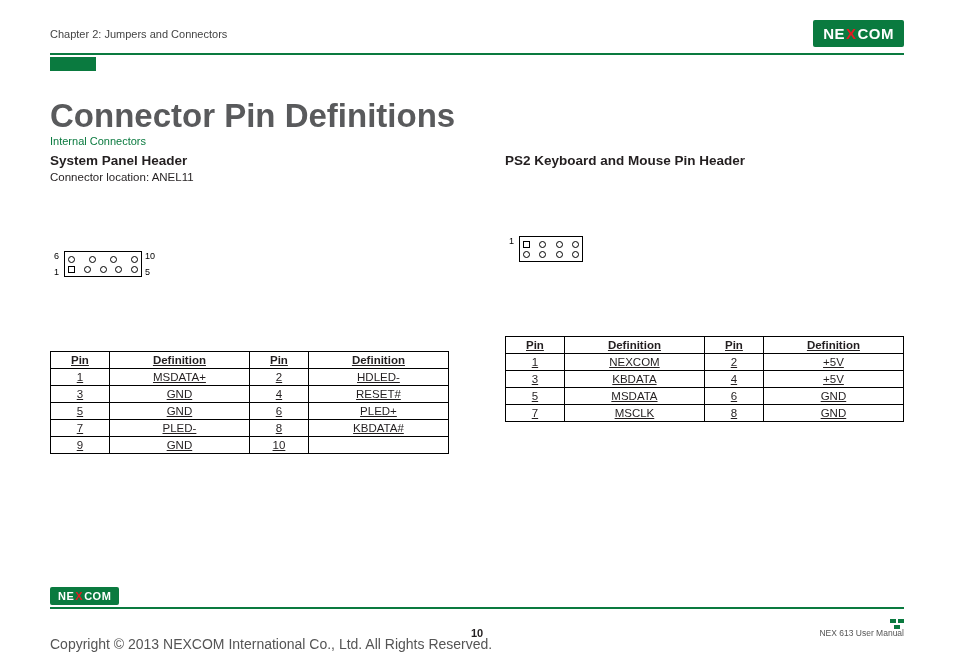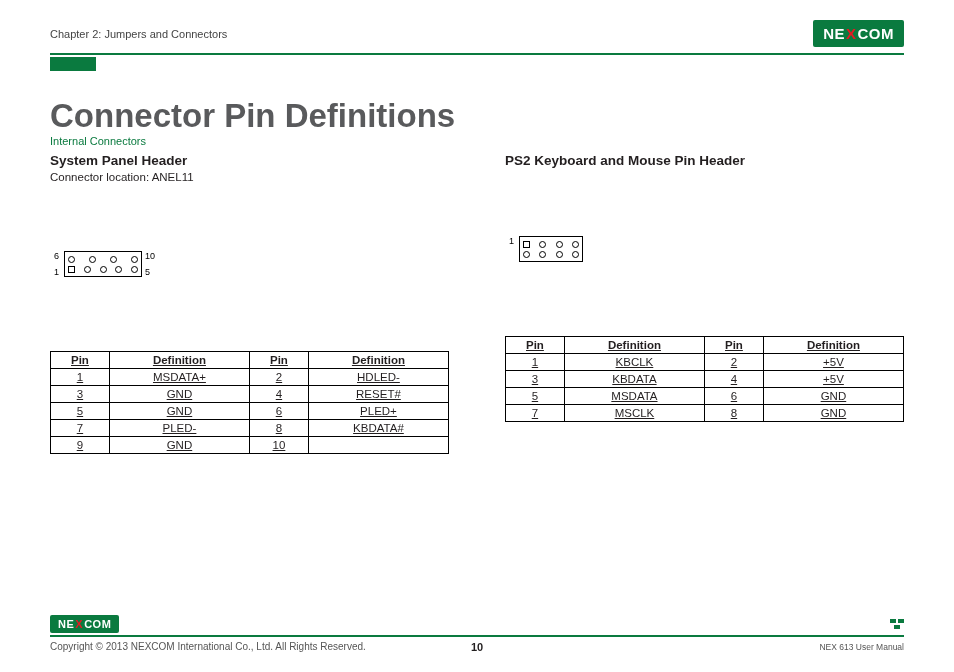--- a/index.html
+++ b/index.html
@@ -82,21 +82,21 @@
   .footer {
     position: absolute;
     left: 50px; right: 50px; bottom: 20px;
   }
   .hr-bot { height: 2px; background:#0a7a3f; margin-bottom: 4px; }
   .footer-row {
     display:flex;
     justify-content: space-between;
     align-items: center;
   }
-  .copyright { font-size: 10px; color:#555; }
+  .copyright { font-size: 14px; color:#555;margin-top:23px; }
   .page-number {
     font-size: 11px;
     font-weight: 700;
     position: absolute;
     left: 50%;
     transform: translateX(-50%);
   }
   .manual-code { font-size: 8.5px; color:#555; }
   .footer-mark {
     position:absolute;
@@ -216,21 +216,21 @@
     <table class="pins">
       <tbody>
           <tr>
         <th class="pin">Pin</th>
         <th>Definition</th>
         <th class="pin">Pin</th>
         <th>Definition</th>
       </tr>
       <tr>
             <td class="pin">1</td>
-            <td>KBCLK</td>
+            <td>NEXCOM</td>
             <td class="pin">2</td>
             <td>+5V</td>
           </tr>
       <tr>
             <td class="pin">3</td>
             <td>KBDATA</td>
             <td class="pin">4</td>
             <td>+5V</td>
           </tr>
       <tr>

